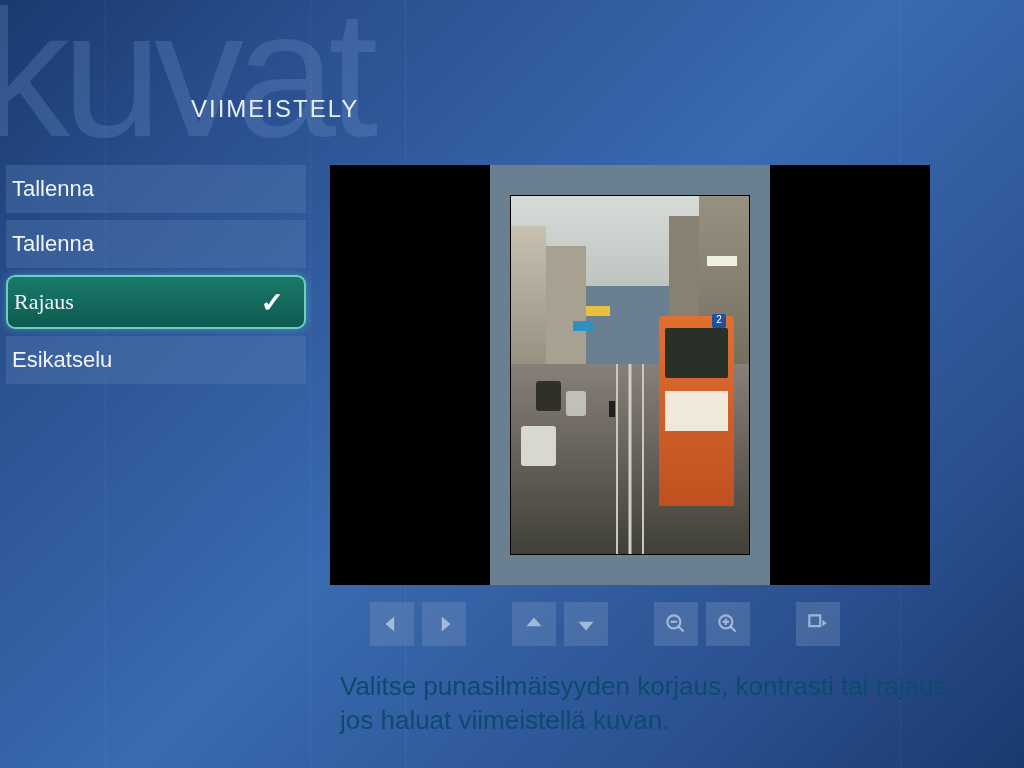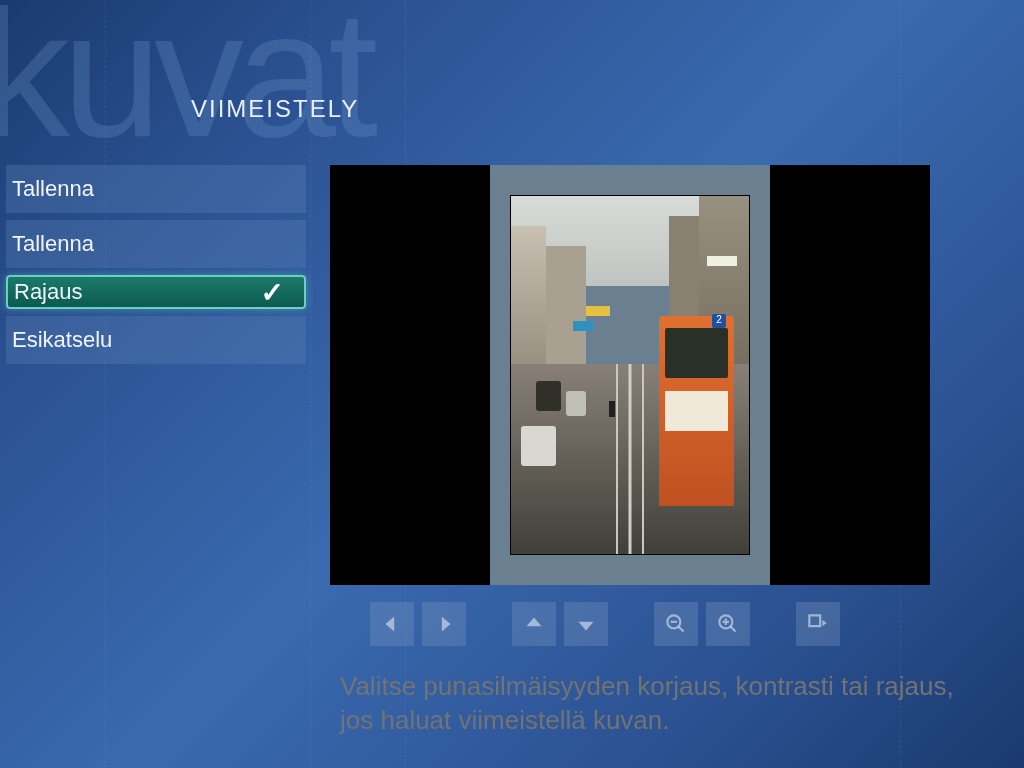--- a/index.html
+++ b/index.html
@@ -57,23 +57,24 @@
       color: #f0f4fa;
       font-size: 22px;
       cursor: pointer;
       white-space: nowrap;
       overflow: hidden;
       position: relative;
     }
     .menu-item.selected {
       background: linear-gradient(180deg, #1a7a6a 0%, #0d5a50 100%);
       border: 2px solid #6ad0c0;
-      border-radius: 4px;
+      border-radius: 9px;
       box-shadow: 0 0 8px rgba(100,220,200,0.4);
-      height: 34px;
+      height: 54px;
+      font-family: Liberation Serif, serif;
     }
     .menu-check {
       position: absolute;
       right: 20px;
       color: #fff;
       font-size: 28px;
       font-weight: bold;
     }
     .preview-area {
       position: absolute;
@@ -136,21 +137,21 @@
       cursor: pointer;
       color: rgba(200, 215, 235, 0.7);
     }
     .tool-gap { width: 30px; }
     .tool-btn svg { width: 26px; height: 26px; fill: currentColor; }
     .instruction {
       position: absolute;
       top: 670px;
       left: 340px;
       right: 60px;
-      color: #737373;
+      color: #0c4a6e;
       font-size: 26px;
       line-height: 1.3;
     }
   </style>
 </head>
 <body>
 
 <div class="bg-watermark">kuvat</div>
 <div class="guide-line" style="left:105px"></div>
 <div class="guide-line" style="left:310px"></div>

